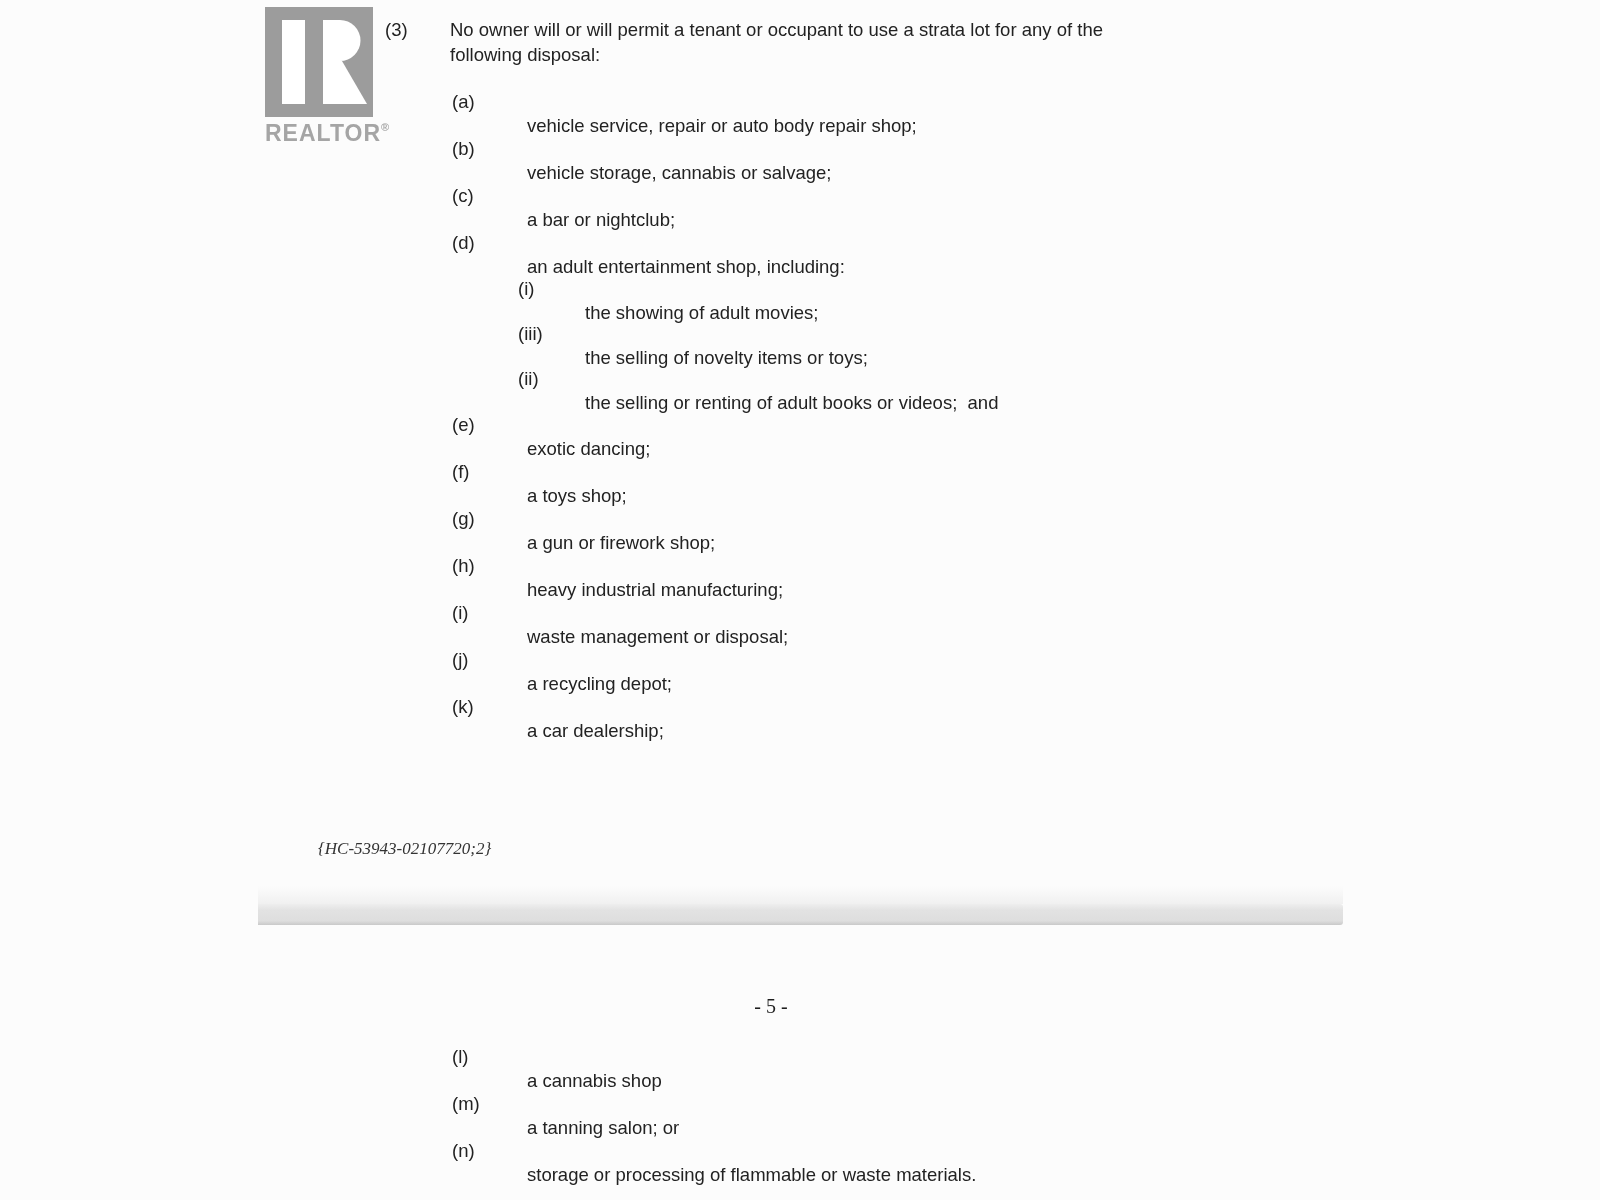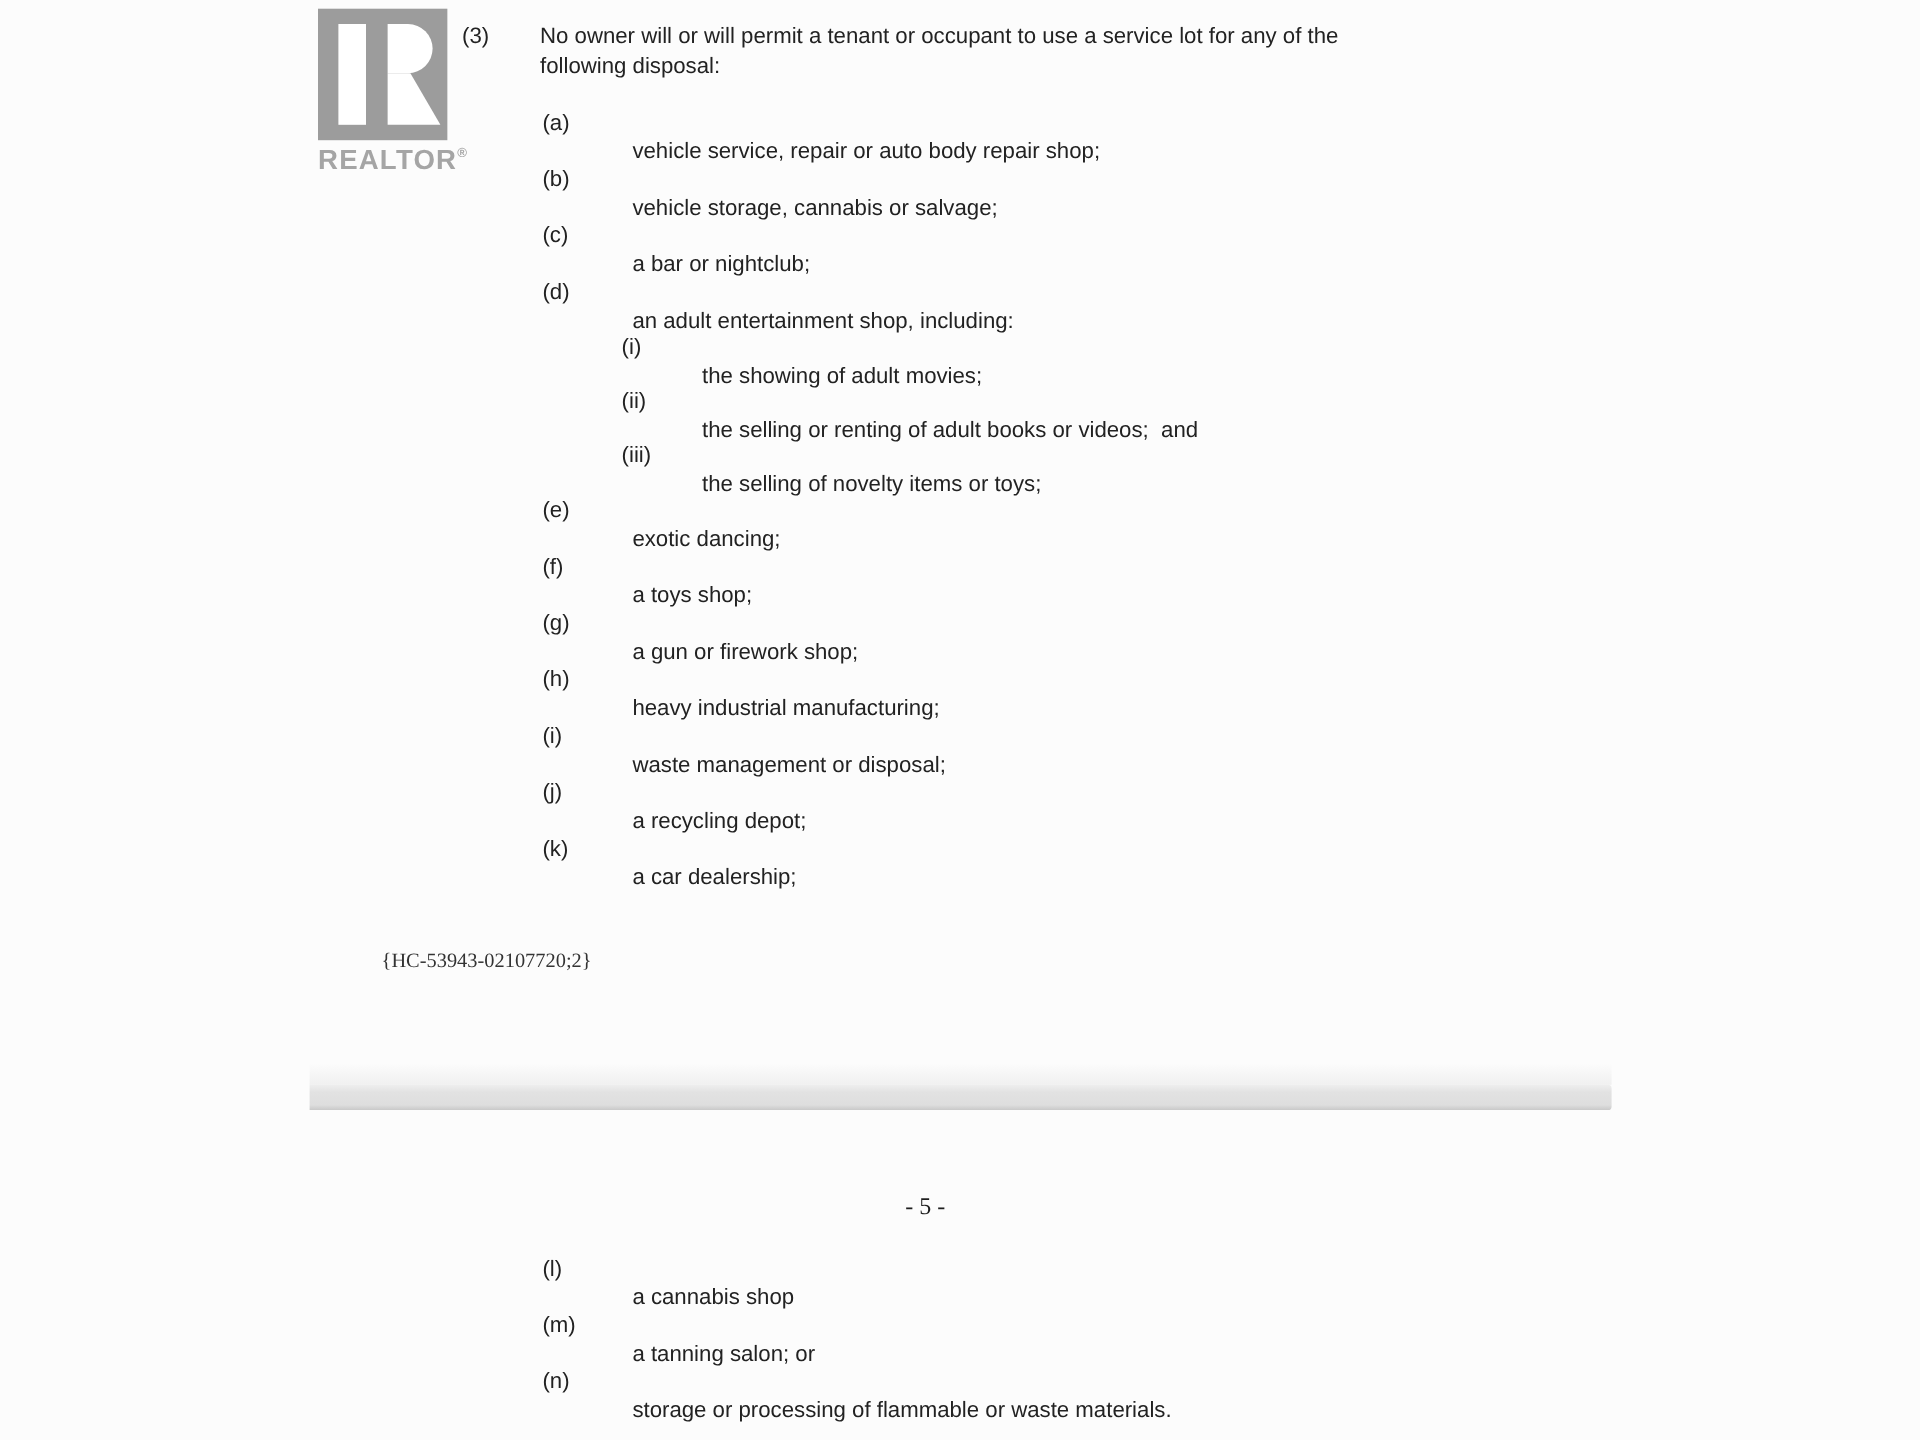--- a/index.html
+++ b/index.html
@@ -32,22 +32,22 @@
   .list-top { top: 78px; }
   .list-bottom { top: 1033px; }
   .row { display: flex; align-items: center; height: 47px; font-size: 18.5px; }
   .row.sub { height: 45px; margin-left: 66px; }
   .row-label { width: 75px; flex: none; }
   .row.sub .row-label { width: 67px; }
   .row-text { white-space: pre-wrap; margin-top: 48px; }
 
   
   .doc-ref {
-    position: absolute; left: 318px; top: 791px;
-    font-family: "Liberation Serif", serif; font-size: 17px; color: #333;
+    position: absolute; left: 318px; top: 839px;
+    font-family: "Liberation Serif", serif; font-size: 17px; color: #333; font-style: italic;
   }
   .page-gap-fade {
     position: absolute; left: 258px; top: 886px; width: 1085px; height: 18px;
     background: linear-gradient(to bottom, rgba(255,255,255,0), #f0f0f0);
   }
   .page-divider {
     position: absolute; left: 258px; top: 904px; width: 1085px; height: 21px;
     background: linear-gradient(to bottom, #eeeeee 0%, #e2e2e2 30%, #dedede 80%, #c9c9c9 100%);
     border-radius: 0 3px 3px 0;
   }
@@ -68,21 +68,21 @@
       <rect x="17" y="13" width="23" height="84" fill="#ffffff"></rect>
       <path d="M58 13 h17 a20.5 20.5 0 0 1 0 41 h-17 z" fill="#ffffff"></path>
       <path d="M58 54 h19 l25 43 h-44 z" fill="#ffffff"></path>
     </svg>
     <div class="logo-wordmark"><span>REALTOR</span><span class="logo-reg">®</span></div>
   </div>
 
   <div class="clause">
     <div class="clause-num">(3)</div>
     <div class="clause-body">
-      <div>No owner will or will permit a tenant or occupant to use a service lot for any of the</div>
+      <div>No owner will or will permit a tenant or occupant to use a strata lot for any of the</div>
       <div>following disposal:</div>
     </div>
   </div>
 
   <div class="list list-top">
     <div class="row">
       <div class="row-label">(a)</div>
       <div class="row-text">vehicle service, repair or auto body repair shop;</div>
     </div>
     <div class="row">
@@ -96,26 +96,26 @@
     <div class="row">
       <div class="row-label">(d)</div>
       <div class="row-text">an adult entertainment shop, including:</div>
     </div>
 
     <div class="row sub">
       <div class="row-label">(i)</div>
       <div class="row-text">the showing of adult movies;</div>
     </div>
     <div class="row sub">
+      <div class="row-label">(iii)</div>
+      <div class="row-text">the selling of novelty items or toys;</div>
+    </div>
+    <div class="row sub">
       <div class="row-label">(ii)</div>
       <div class="row-text">the selling or renting of adult books or videos;  and</div>
-    </div>
-    <div class="row sub">
-      <div class="row-label">(iii)</div>
-      <div class="row-text">the selling of novelty items or toys;</div>
     </div>
 
     <div class="row">
       <div class="row-label">(e)</div>
       <div class="row-text">exotic dancing;</div>
     </div>
     <div class="row">
       <div class="row-label">(f)</div>
       <div class="row-text">a toys shop;</div>
     </div>

